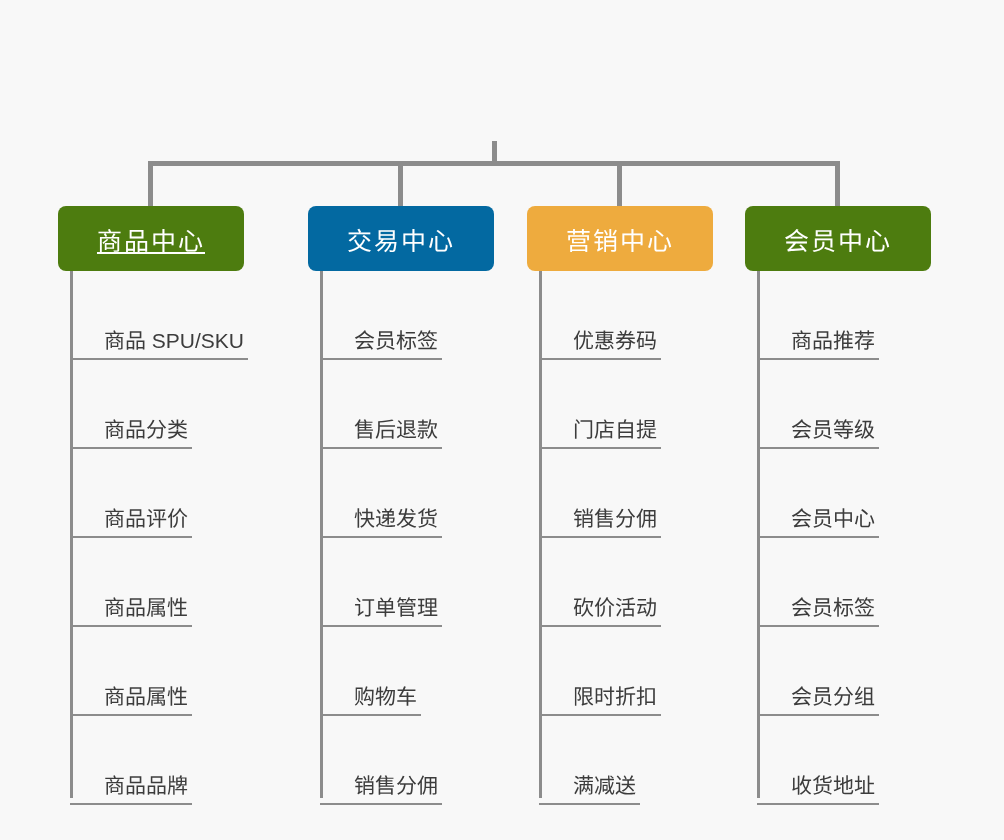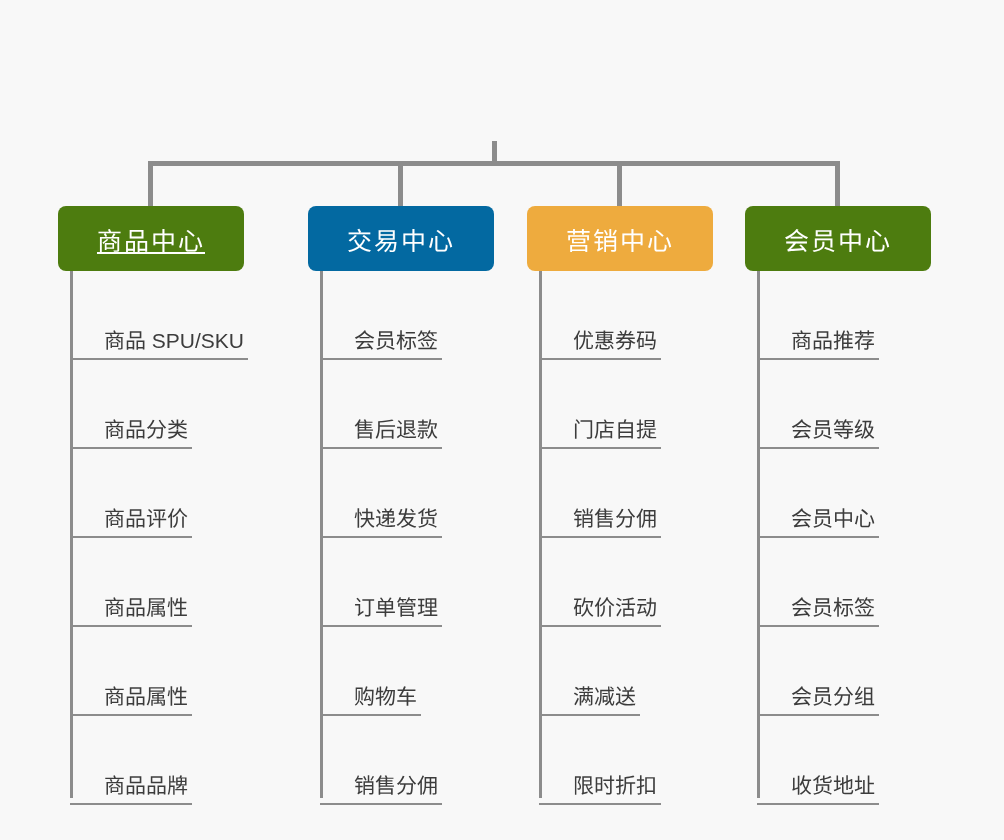--- a/index.html
+++ b/index.html
@@ -236,26 +236,26 @@
         </div>
       <div class="leaf">
           <span class="leaf-label">销售分佣</span>
           <span class="leaf-rule" style="width: 122px;"></span>
         </div>
       <div class="leaf">
           <span class="leaf-label">砍价活动</span>
           <span class="leaf-rule" style="width: 122px;"></span>
         </div>
       <div class="leaf">
+          <span class="leaf-label">限时折扣</span>
+          <span class="leaf-rule" style="width: 122px;"></span>
+        </div>
+      <div class="leaf">
           <span class="leaf-label">满减送</span>
           <span class="leaf-rule" style="width: 101px;"></span>
-        </div>
-      <div class="leaf">
-          <span class="leaf-label">限时折扣</span>
-          <span class="leaf-rule" style="width: 122px;"></span>
         </div>
     </div>
   </div>
 
   <div class="column" id="col-3">
     <div class="cat-box" style="background: #4d7c0f;">
       <span>会员中心</span>
     </div>
     <div class="leaves">
       <div class="leaf">

